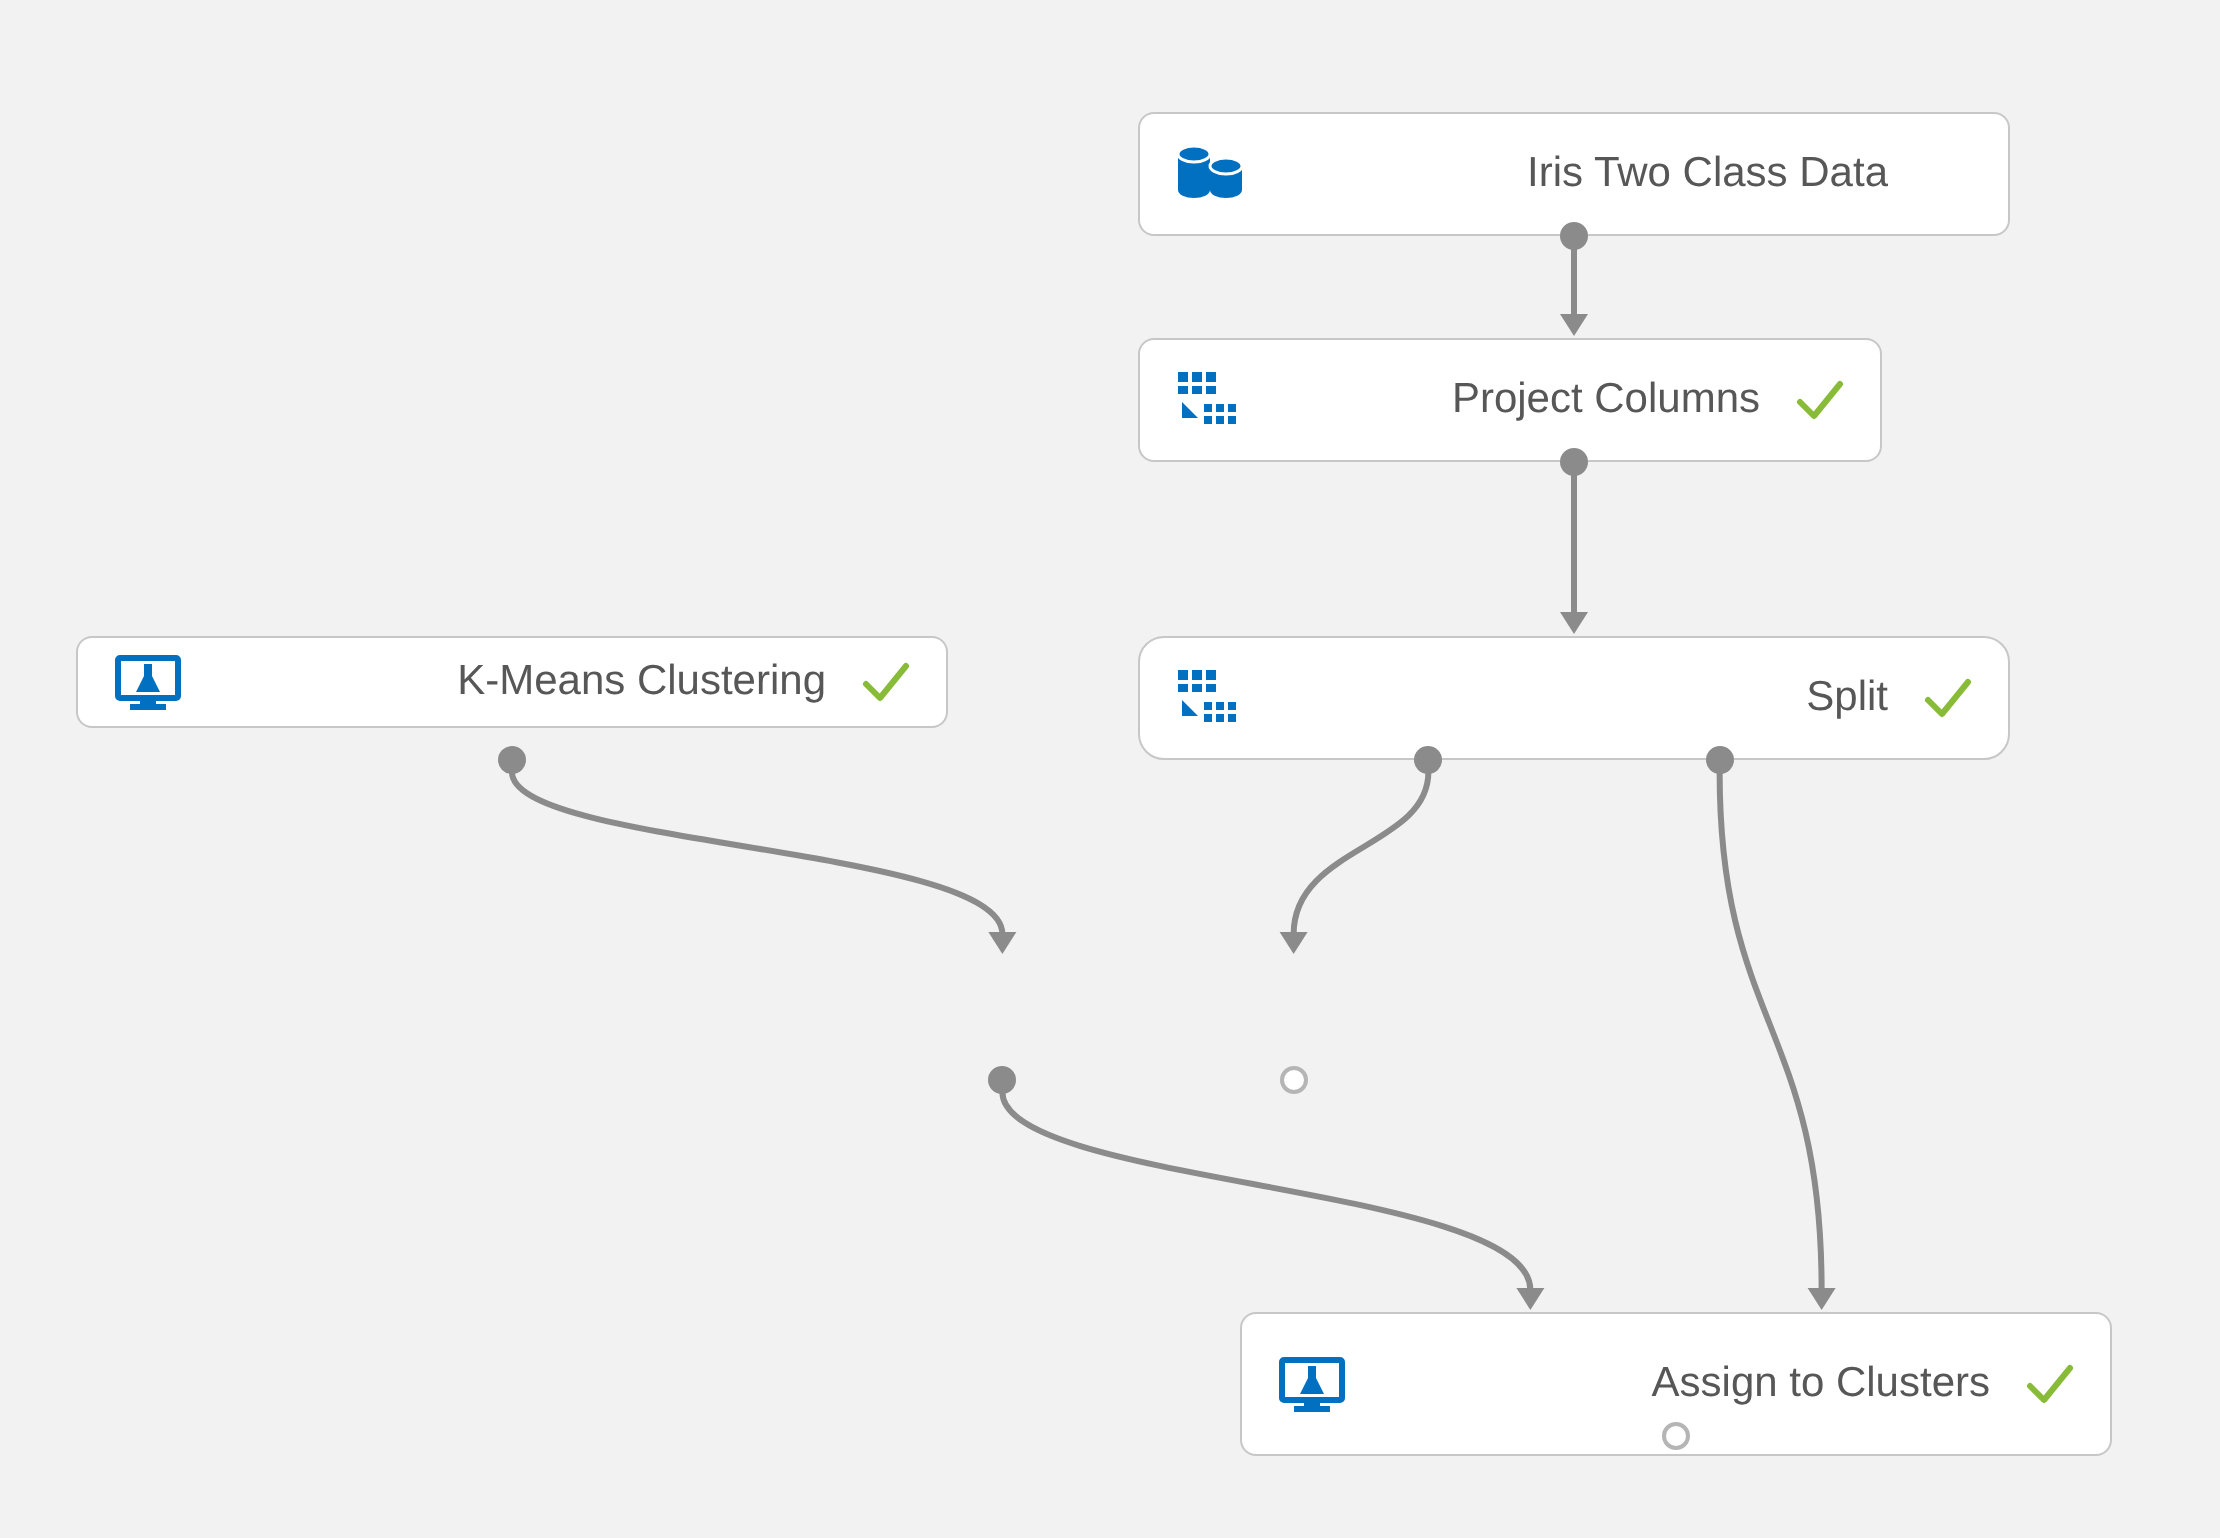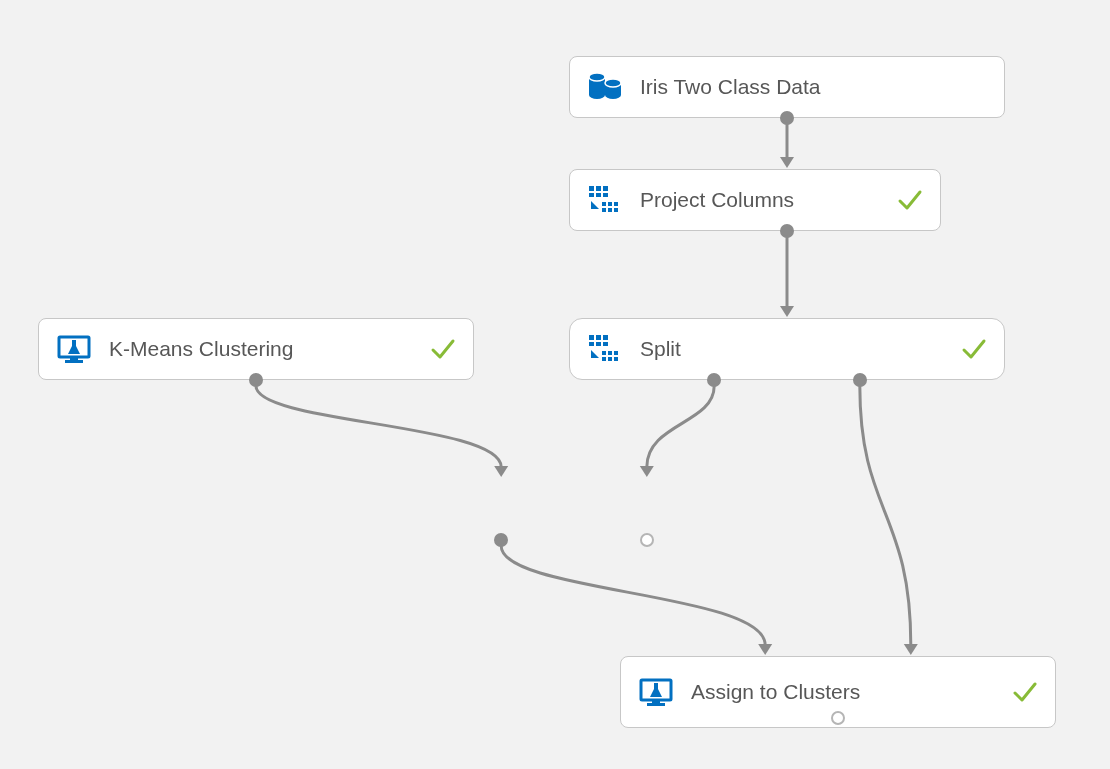--- a/index.html
+++ b/index.html
@@ -35,20 +35,21 @@
   .node {
     position: absolute;
     width: 436px;
     height: 62px;
     background: #ffffff;
     border: 1px solid #c7c7c7;
     border-radius: 8px;
     box-sizing: border-box;
     display: flex;
     align-items: center;
+    text-align: right;
   }
   .node .icon-slot {
     width: 70px;
     height: 100%;
     display: flex;
     align-items: center;
     justify-content: center;
     flex-shrink: 0;
   }
   .node .label-slot {
@@ -180,21 +181,21 @@
       </svg>
     </div>
     <div class="label-slot">Split</div>
     <div class="status-slot">
       <svg width="26" height="22" viewBox="0 0 26 22">
           <path class="check" d="M3 12 L10 19 L23 3"></path>
         </svg>
     </div>
   </div>
 
-  <div class="node" id="node-kmeans" style="left: 38px; top: 318px; width: 436px; height: 62px;">
+  <div class="node" id="node-kmeans" style="left: 38px; top: 318px; width: 436px; height: 46px;">
     <div class="icon-slot">
       <svg width="34" height="30" viewBox="0 0 34 30">
         <rect x="2" y="3" width="30" height="20" rx="1" fill="none" stroke="#0270c1" stroke-width="3"></rect>
         <rect x="13" y="23" width="8" height="3" fill="#0270c1"></rect>
         <rect x="8" y="26" width="18" height="3" fill="#0270c1"></rect>
         <path d="M15 6 L15 12 L11 20 L23 20 L19 12 L19 6 Z" fill="#0270c1"></path>
       </svg>
     </div>
     <div class="label-slot">K-Means Clustering</div>
     <div class="status-slot">

